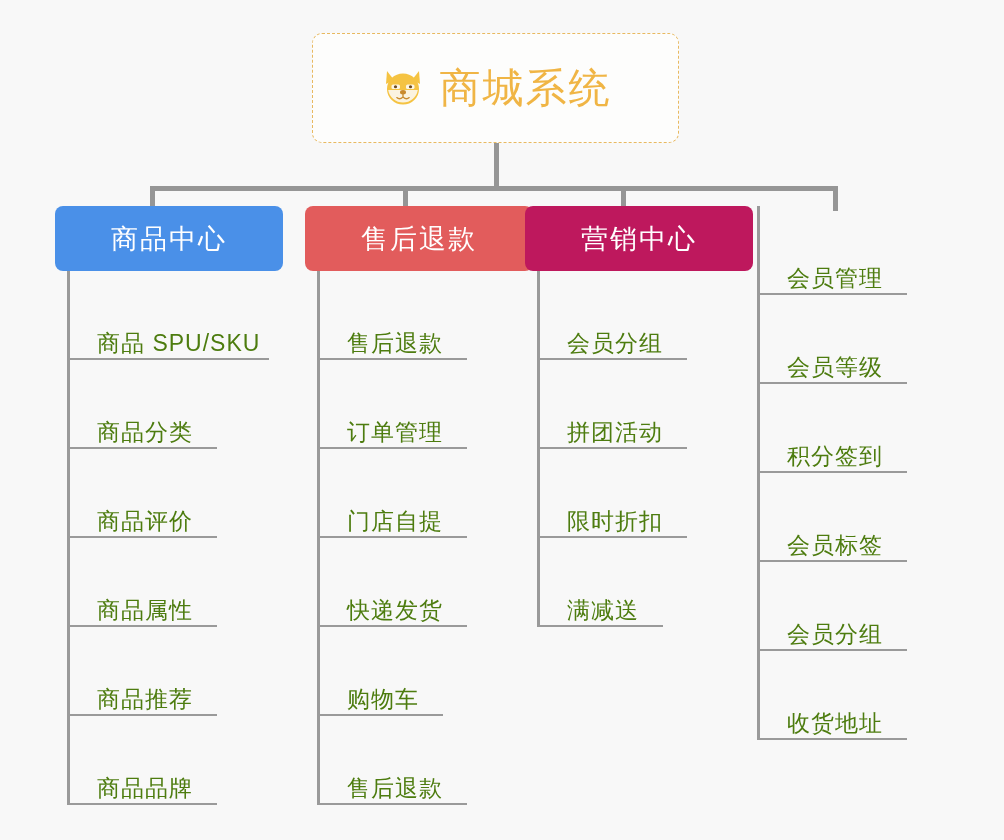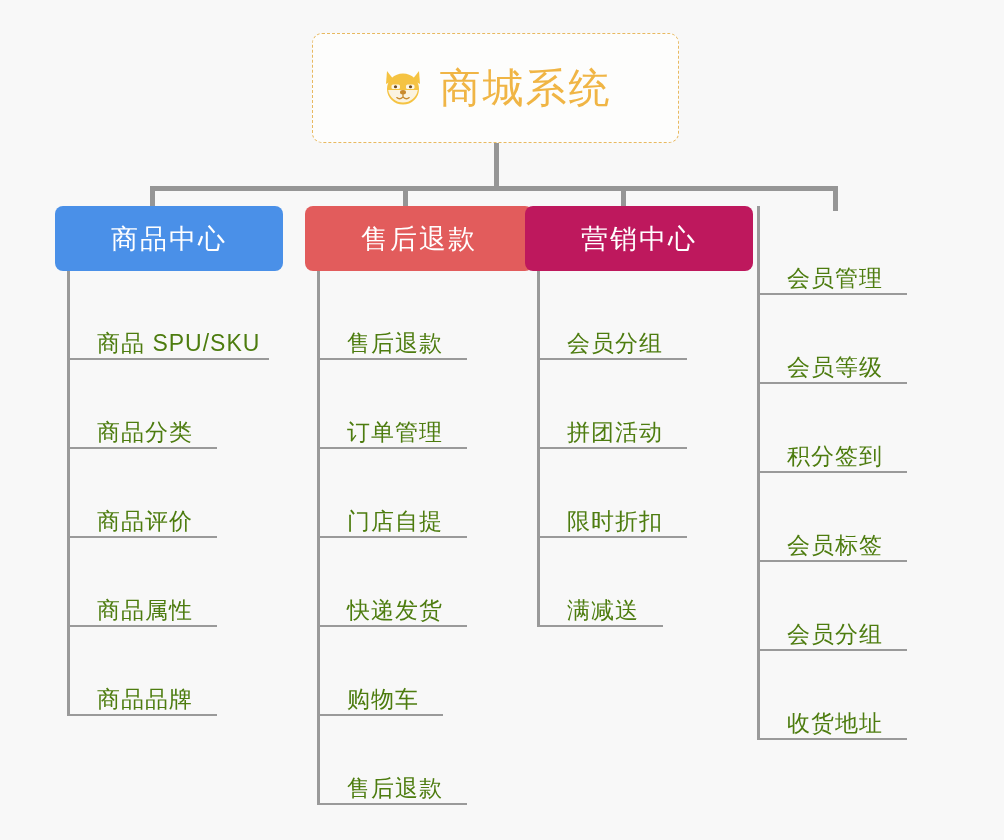--- a/index.html
+++ b/index.html
@@ -184,20 +184,24 @@
           </div>
           <div class="item">
             <span class="item-label">商品评价</span>
             <div class="item-rule" style="width: 150px;"></div>
           </div>
           <div class="item">
             <span class="item-label">商品属性</span>
             <div class="item-rule" style="width: 150px;"></div>
           </div>
           <div class="item">
+            <span class="item-label">商品推荐</span>
+            <div class="item-rule" style="width: 150px;"></div>
+          </div>
+          <div class="item">
             <span class="item-label">商品品牌</span>
             <div class="item-rule" style="width: 150px;"></div>
           </div>
         </div>
       </div>
       <div class="column" style="left: 305px;">
         <div class="cat-box" style="background: rgb(226, 92, 92);">
           <span>售后退款</span>
         </div>
         <div class="col-body">

